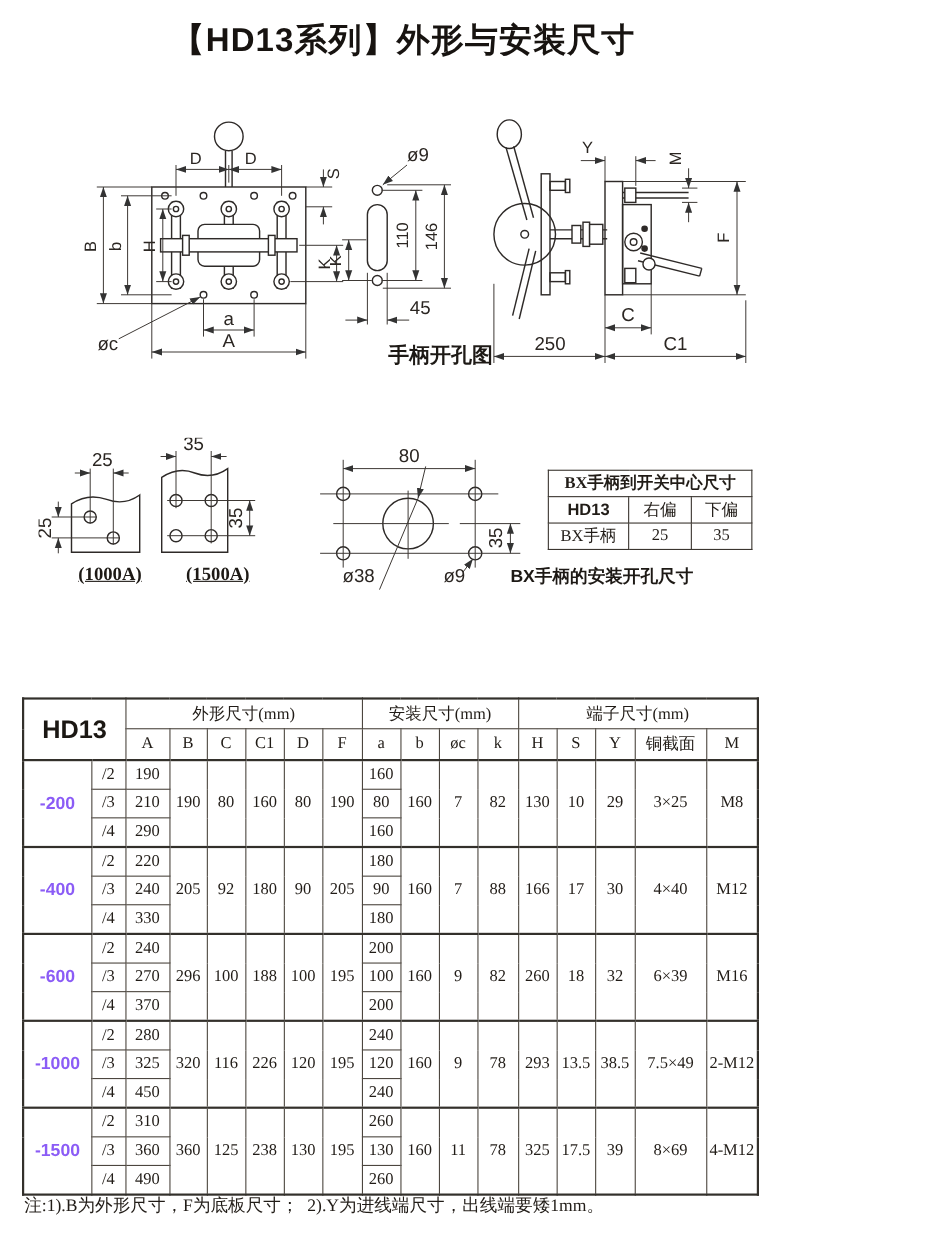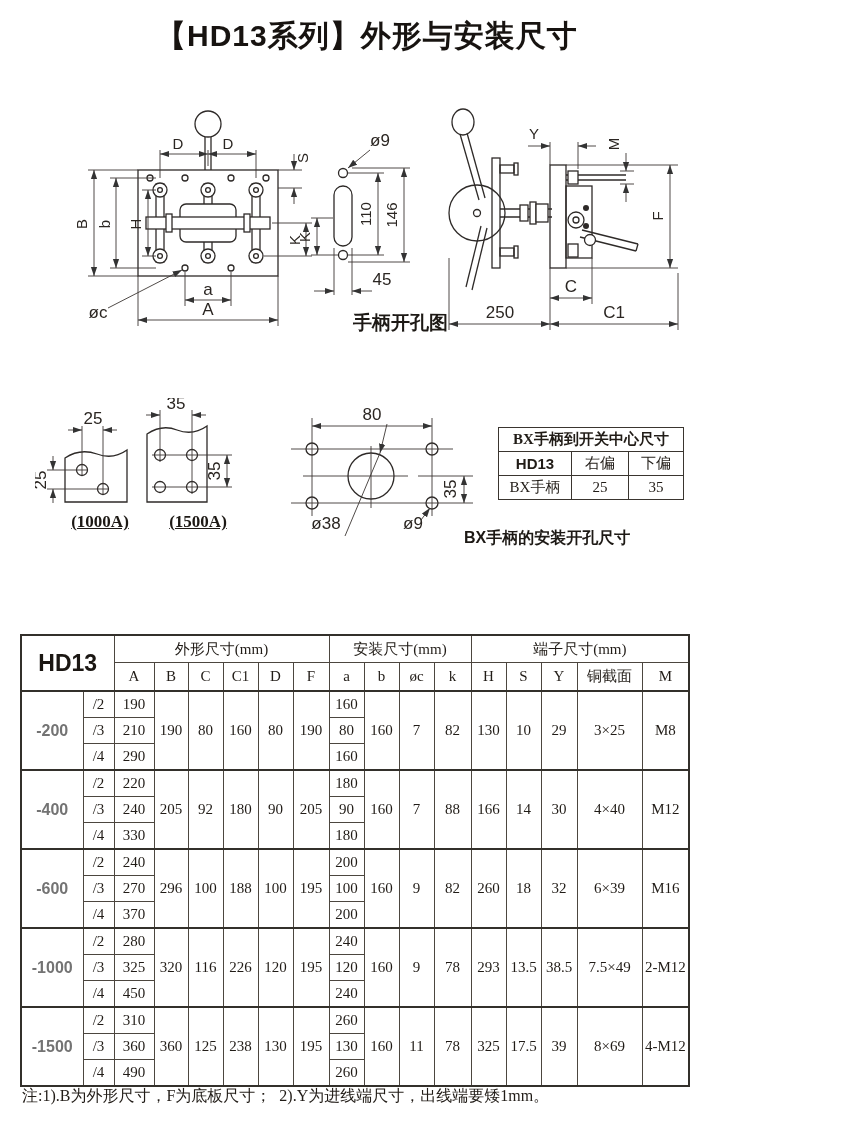--- a/index.html
+++ b/index.html
@@ -25,21 +25,21 @@
   
   #mt { border-collapse:collapse; table-layout:fixed; width:668px; font-family:"Liberation Serif",serif;
         border:2px solid #33302b; }
   #mt th, #mt td { border:1px solid #4c463f; text-align:center; padding:0; font-weight:normal; color:#211c17; }
   #mt thead th { font-size:15px; }
   #mt thead tr:first-child th { height:26px; }
   #mt thead tr:last-child th  { height:27px; }
   #mt thead { border-bottom:2px solid #33302b; }
   #mt .corner { font-family:"Liberation Sans",sans-serif; font-weight:bold; font-size:23px; color:#1b1713; }
   #mt tbody td { font-size:15px; height:25px; }
-  #mt td.mdl { font-family:"Liberation Sans",sans-serif; font-weight:600; font-size:16px; color:#737373; }
+  #mt td.mdl { font-family:"Liberation Sans",sans-serif; font-weight:600; font-size:16px; color:#8b5cf6; }
   #mt tr.gs td { border-top:2px solid #33302b; }
   .footnote { left:22px; top:1086px; font-family:"Liberation Serif",serif; font-size:16px; color:#211c17; white-space:pre; }
 </style>
 </head>
 <body>
 
 <div class="page">
 
   <svg width="0" height="0" style="position:absolute">
     <defs>
@@ -303,21 +303,21 @@
       <td>右偏</td>
       <td>下偏</td>
     </tr>
     <tr>
       <td>BX手柄</td>
       <td>25</td>
       <td>35</td>
     </tr>
   </tbody>
     </table>
-  <div class="abs capb" style="left:464px; top:528px;">BX手柄的安装开孔尺寸</div>
+  <div class="abs capb" style="left:464px; top:514px;">BX手柄的安装开孔尺寸</div>
 
   <table id="mt" class="abs" style="left:20px; top:634px;">
     <colgroup>
       <col style="width:62px">
         <col style="width:31px">
         <col style="width:40px">
         <col style="width:34px">
       <col style="width:35px">
         <col style="width:35px">
         <col style="width:35px">
@@ -396,21 +396,21 @@
         <td rowspan="3">205</td>
         <td rowspan="3">92</td>
         <td rowspan="3">180</td>
         <td rowspan="3">90</td>
         <td rowspan="3">205</td>
         <td>180</td>
         <td rowspan="3">160</td>
         <td rowspan="3">7</td>
         <td rowspan="3">88</td>
         <td rowspan="3">166</td>
-        <td rowspan="3">14</td>
+        <td rowspan="3">17</td>
         <td rowspan="3">30</td>
         <td rowspan="3">4×40</td>
         <td rowspan="3">M12</td>
       </tr>
       <tr>
         <td>/3</td>
         <td>240</td>
         <td>90</td>
       </tr>
       <tr>

